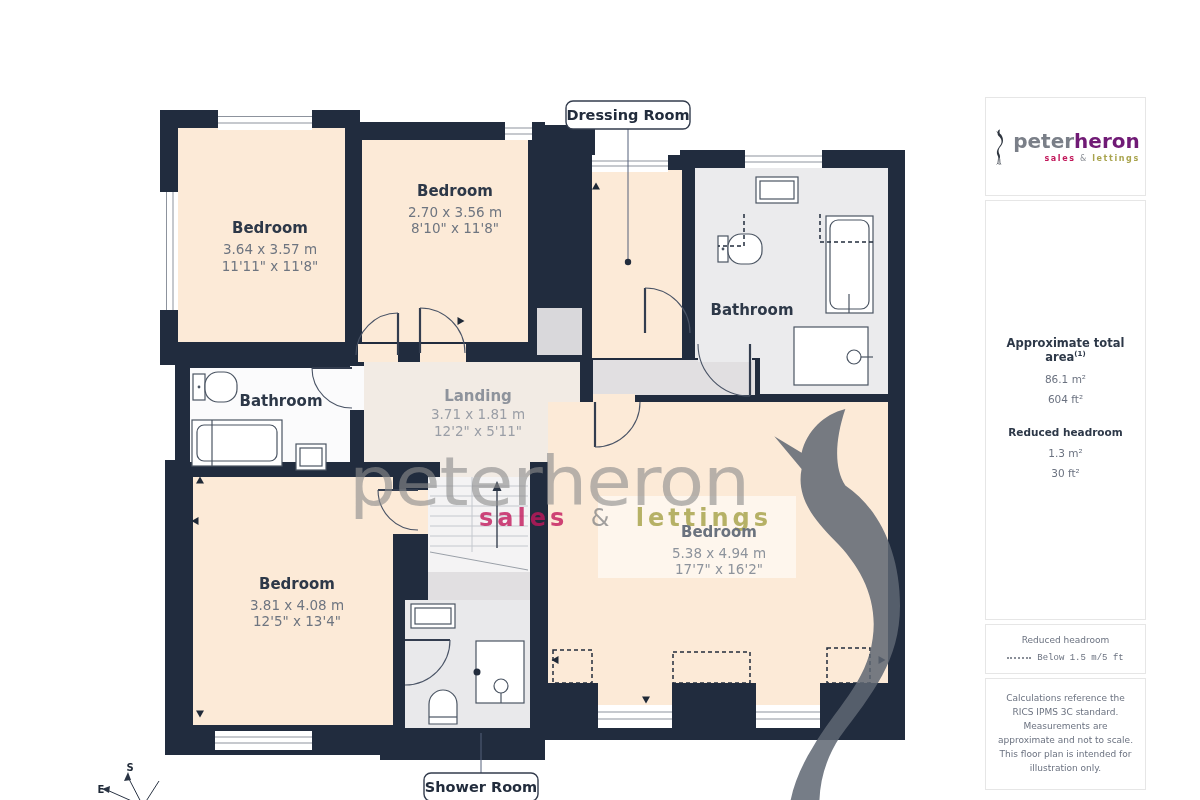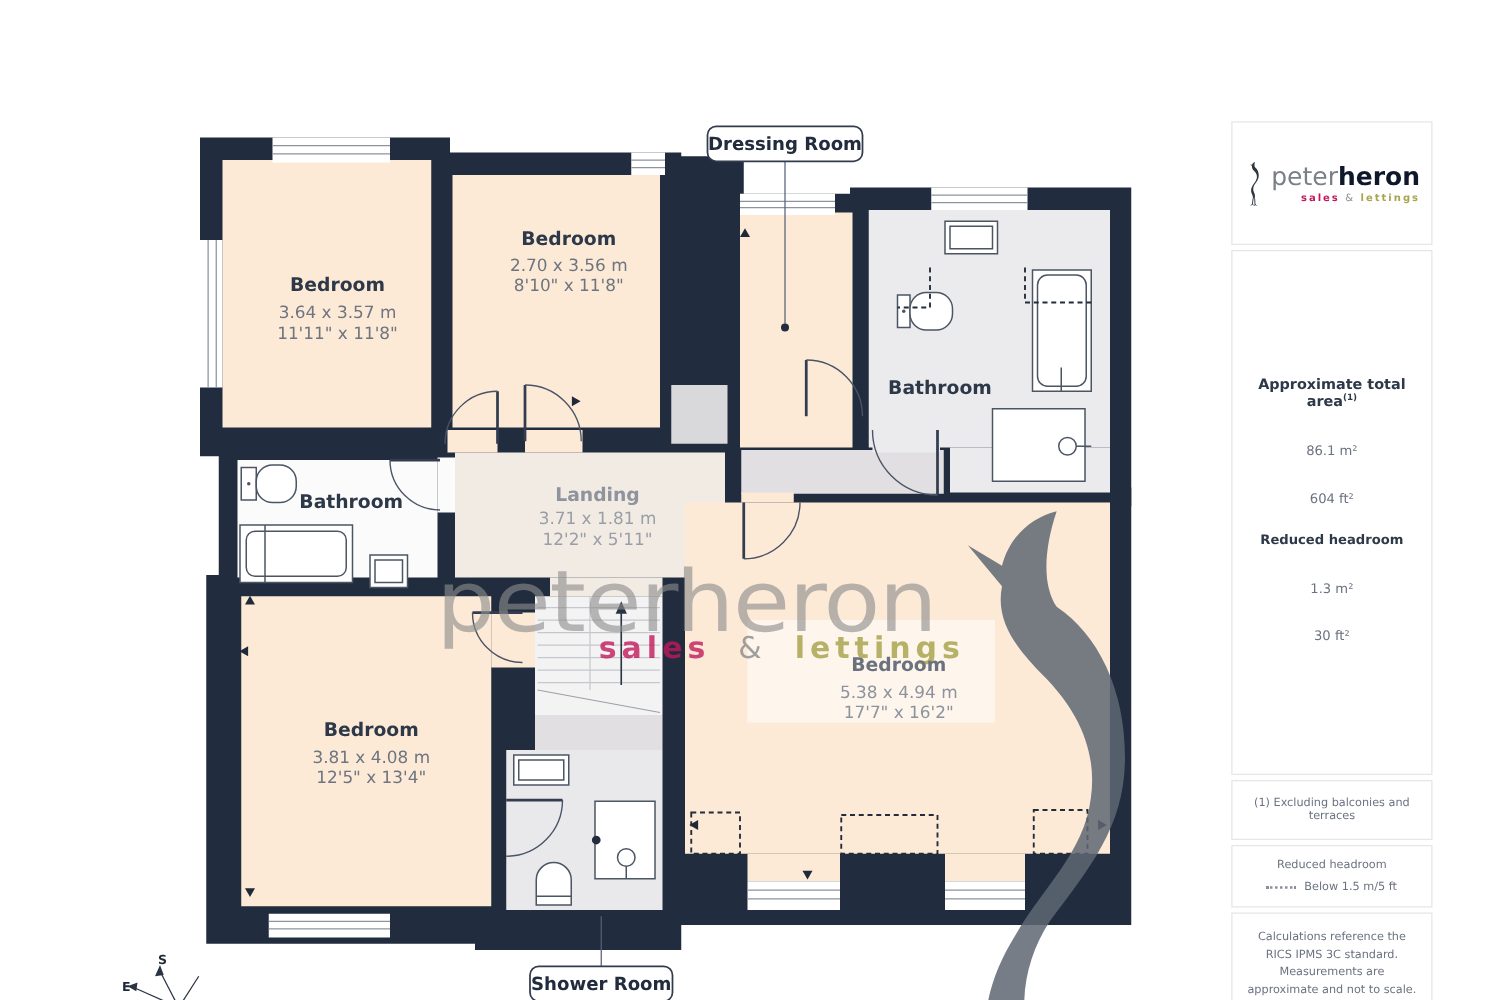--- a/index.html
+++ b/index.html
@@ -10,36 +10,36 @@
   svg text{font-family:"DejaVu Sans",sans-serif;}
 
   
   .sidebar{position:absolute;left:985px;top:97px;width:161px;}
   .card{box-sizing:border-box;width:100%;background:#fff;border:1px solid #e6e6e6;
         margin-bottom:4px;color:#6b7280;}
   .logo-card{height:99px;display:flex;align-items:center;justify-content:center;gap:7px;}
   .logo-heron{width:15px;height:36px;color:#2f3640;}
   .logo-text{display:flex;flex-direction:column;align-items:flex-end;}
   .logo-name{font-size:20px;line-height:1.05;}
-  .logo-name .lt{color:#7a7f88;font-weight:400;}
-  .logo-name .bd{color:#0f172a;font-weight:bold;}
+  .logo-name .lt{color:#7a7f88;font-weight:700;}
+  .logo-name .bd{color:#701a75;font-weight:bold;}
   .logo-tag{font-size:8px;font-weight:bold;letter-spacing:1.6px;margin-top:2px;}
   .logo-tag .sales{color:#c2185b;}
   .logo-tag .amp{color:#8b8f96;font-weight:400;}
   .logo-tag .lett{color:#a9a44e;}
   .stats-card{height:420px;display:flex;flex-direction:column;align-items:center;
               justify-content:center;text-align:center;}
   .stat-title{font-size:11.5px;font-weight:bold;color:#2d3848;margin-bottom:6px;}
   .stat-title sup{font-size:7px;}
   .stat-title.small{font-size:10.5px;margin-top:16px;}
-  .stat-val{font-size:10.5px;line-height:1.9;color:#6b7280;margin-top:18px;}
+  .stat-val{font-size:10.5px;line-height:1.9;color:#6b7280;}
   .note-card{padding:13px 10px;font-size:9px;text-align:center;}
   .legend-card{padding:10px 8px;font-size:9px;text-align:center;}
   .legend-title{margin-bottom:8px;}
-  .legend-row{display:flex;align-items:center;justify-content:center;gap:6px;}
+  .legend-row{display:flex;align-items:center;justify-content:center;gap:6px;font-family:Liberation Mono, monospace;}
   .dash-sample{display:inline-block;width:24px;height:0;
                border-top:2px dotted #8a8f98;}
   .disc-card{padding:13px 11px;font-size:9px;line-height:1.55;text-align:center;}
 </style>
 </head>
 <body>
 
 <div class="stage">
 
 <svg id="plan" width="1200" height="800" viewBox="0 0 1200 800">
@@ -311,21 +311,20 @@
     <div class="stat-title">
       <span>Approximate total area</span><sup>(1)</sup>
     </div>
     <div class="stat-val">86.1 m²</div>
     <div class="stat-val">604 ft²</div>
     <div class="stat-title small">Reduced headroom</div>
     <div class="stat-val">1.3 m²</div>
     <div class="stat-val">30 ft²</div>
   </div>
 
-  <div class="card note-card">(1) Excluding balconies and terraces</div>
 
   <div class="card legend-card">
     <div class="legend-title">Reduced headroom</div>
     <div class="legend-row">
       <span class="dash-sample"></span>
       <span>Below 1.5 m/5 ft</span>
     </div>
   </div>
 
   <div class="card disc-card">Calculations reference the RICS IPMS 3C standard. Measurements are approximate and not to scale. This floor plan is intended for illustration only.</div>

